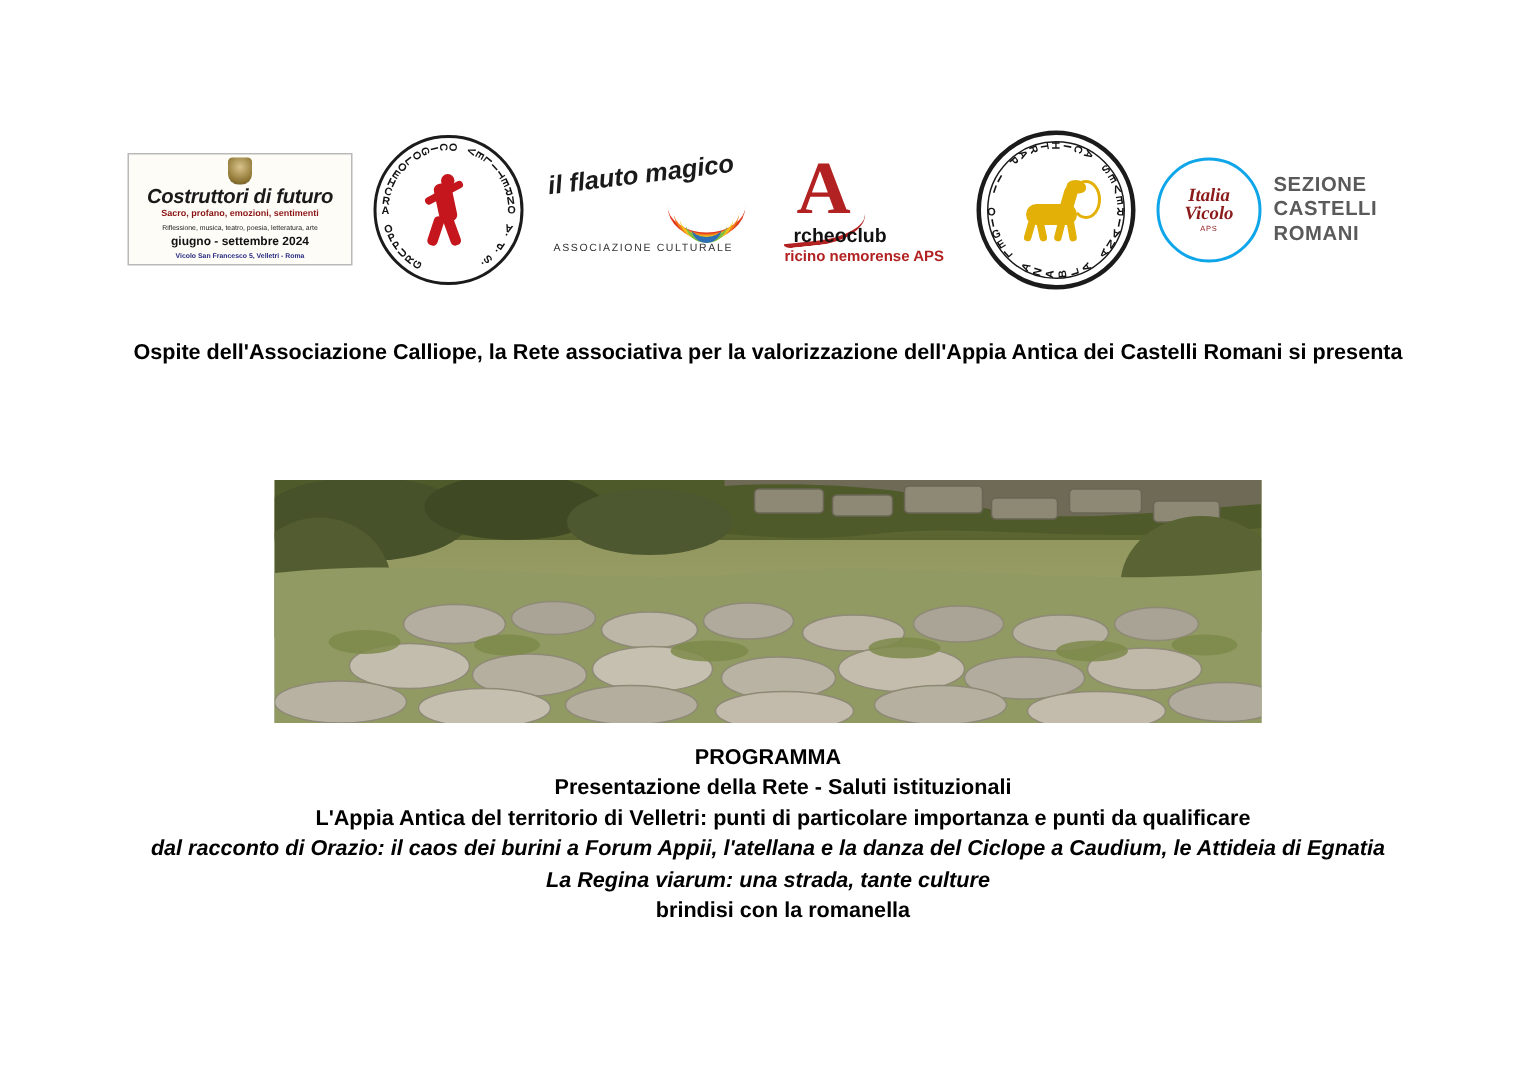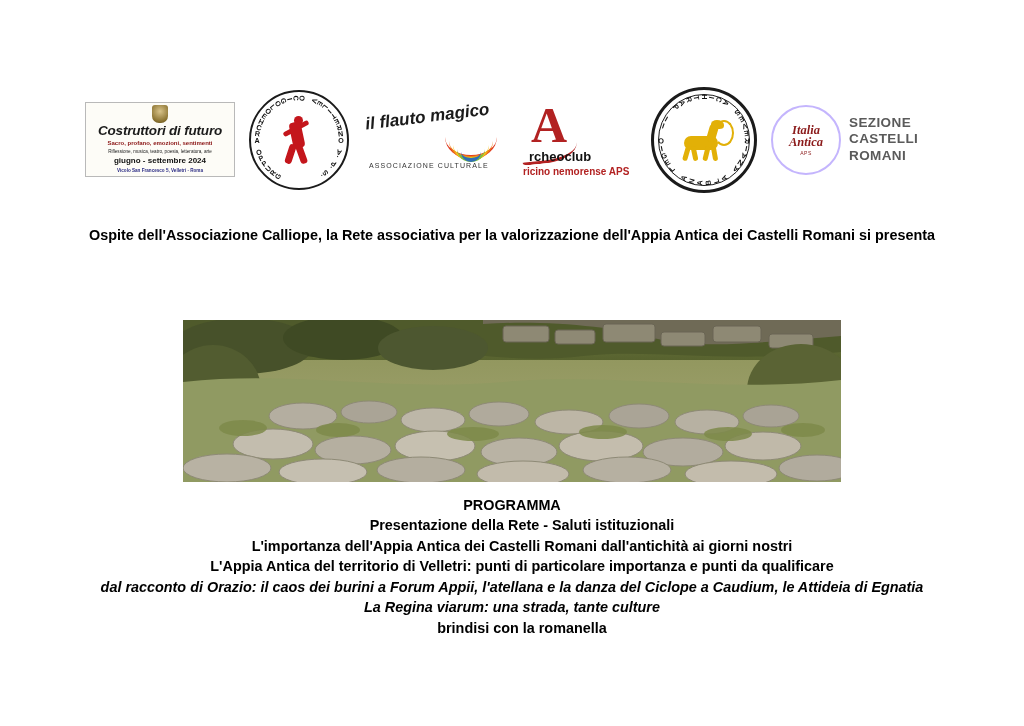--- a/index.html
+++ b/index.html
@@ -356,21 +356,21 @@
     width: 168px;
     height: 72px;
     display: flex;
     align-items: center;
     gap: 8px;
   }
   .italia-badge {
     width: 66px;
     height: 66px;
     border-radius: 50%;
-    border: 2px solid #c4b5fd;
+    border: 2px solid #0ea5e9;
     background: #ffffff;
     display: flex;
     flex-direction: column;
     align-items: center;
     justify-content: center;
     line-height: 1;
   }
   .italia-badge .t1 {
     font-size: 12.5px;
     font-weight: bold;
@@ -605,21 +605,21 @@
           <div class="l3"></div>
           <div class="l4"></div>
         </div>
       </div>
     </div>
 
     <div class="logo">
       <div class="logo-italia">
         <div class="italia-badge">
           <div class="t1">Italia</div>
-          <div class="t2">Antica</div>
+          <div class="t2">Vicolo</div>
           <div class="t3">APS</div>
         </div>
         <div class="italia-words">
           <div>SEZIONE</div>
           <div>CASTELLI</div>
           <div>ROMANI</div>
         </div>
       </div>
     </div>
 
@@ -697,20 +697,19 @@
         <ellipse cx="545" cy="114" rx="24" ry="7"></ellipse>
         <ellipse cx="60" cy="108" rx="24" ry="8"></ellipse>
         <ellipse cx="620" cy="110" rx="22" ry="7"></ellipse>
       </g>
     </svg>
   </div>
 
   <div class="programme">
     <div class="p-title">PROGRAMMA</div>
     <div class="p-line">Presentazione della Rete - Saluti istituzionali</div>
-    <div class="p-line">L'importanza dell'Appia Antica dei Castelli Romani dall'antichità ai giorni nostri</div>
     <div class="p-line">L'Appia Antica del territorio di Velletri: punti di particolare importanza e punti da qualificare</div>
     <div class="p-italic">dal racconto di Orazio: il caos dei burini a Forum Appii, l'atellana e la danza del Ciclope a Caudium, le Attideia di Egnatia</div>
     <div class="p-italic">La Regina viarum: una strada, tante culture</div>
     <div class="p-line">brindisi con la romanella</div>
   </div>
 
 </div>
 
 </body></html>

